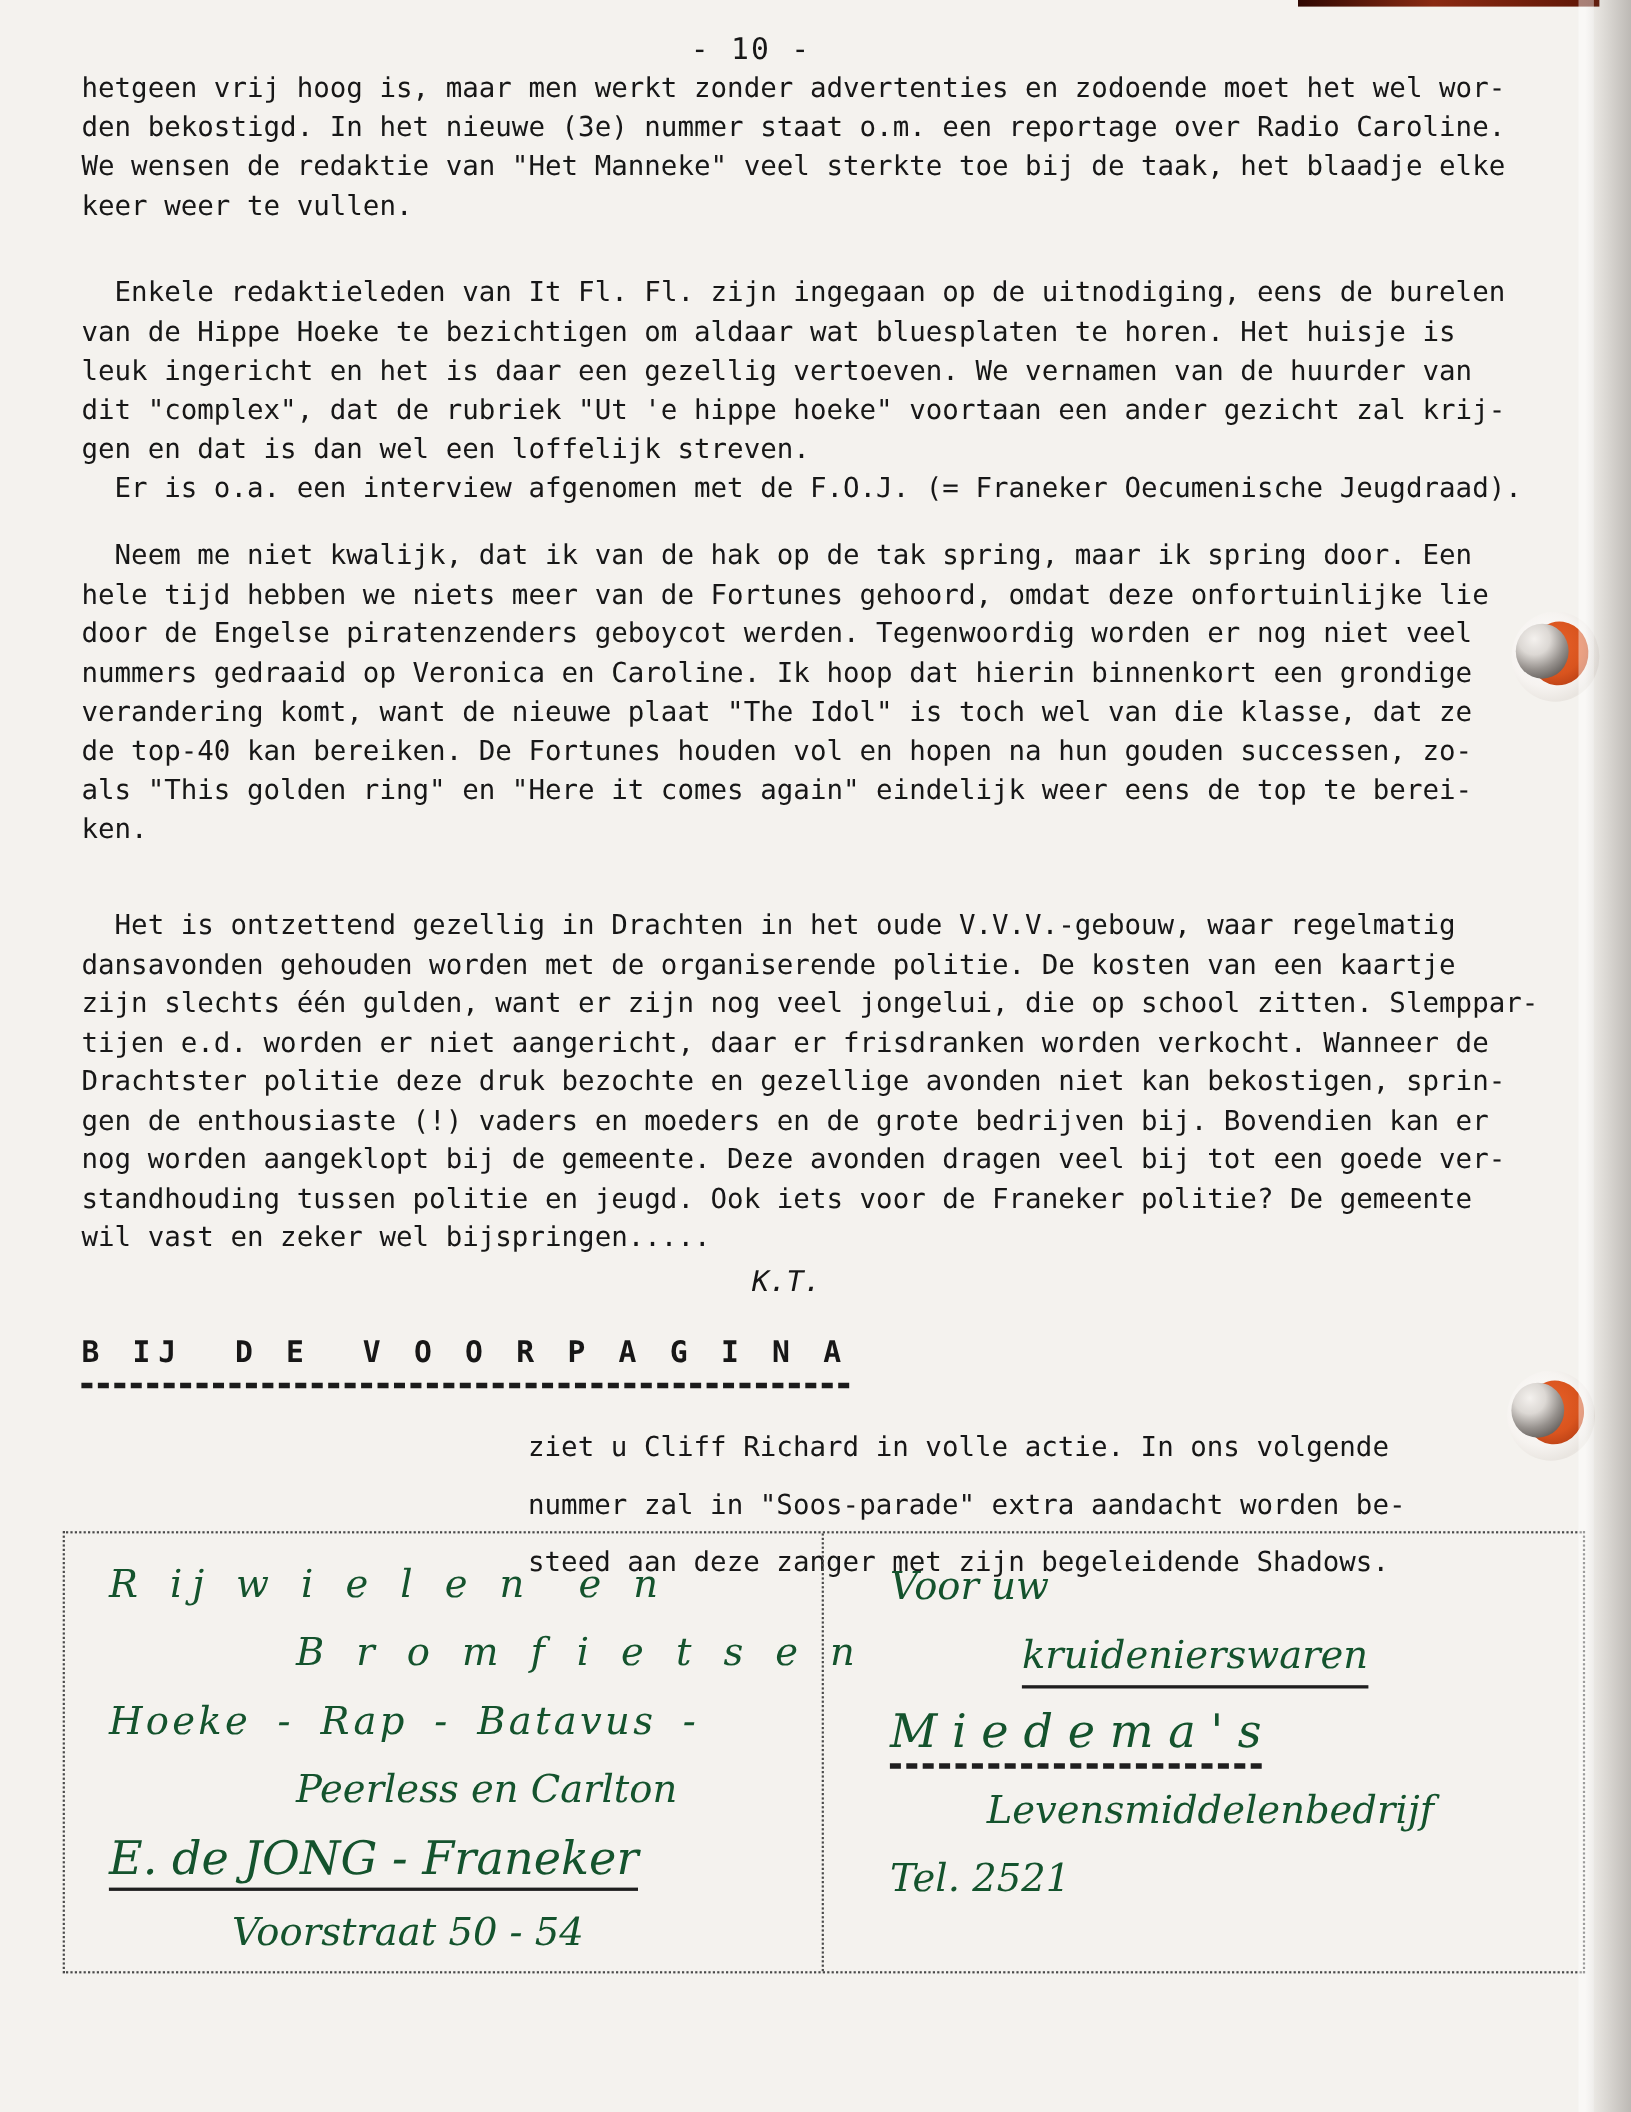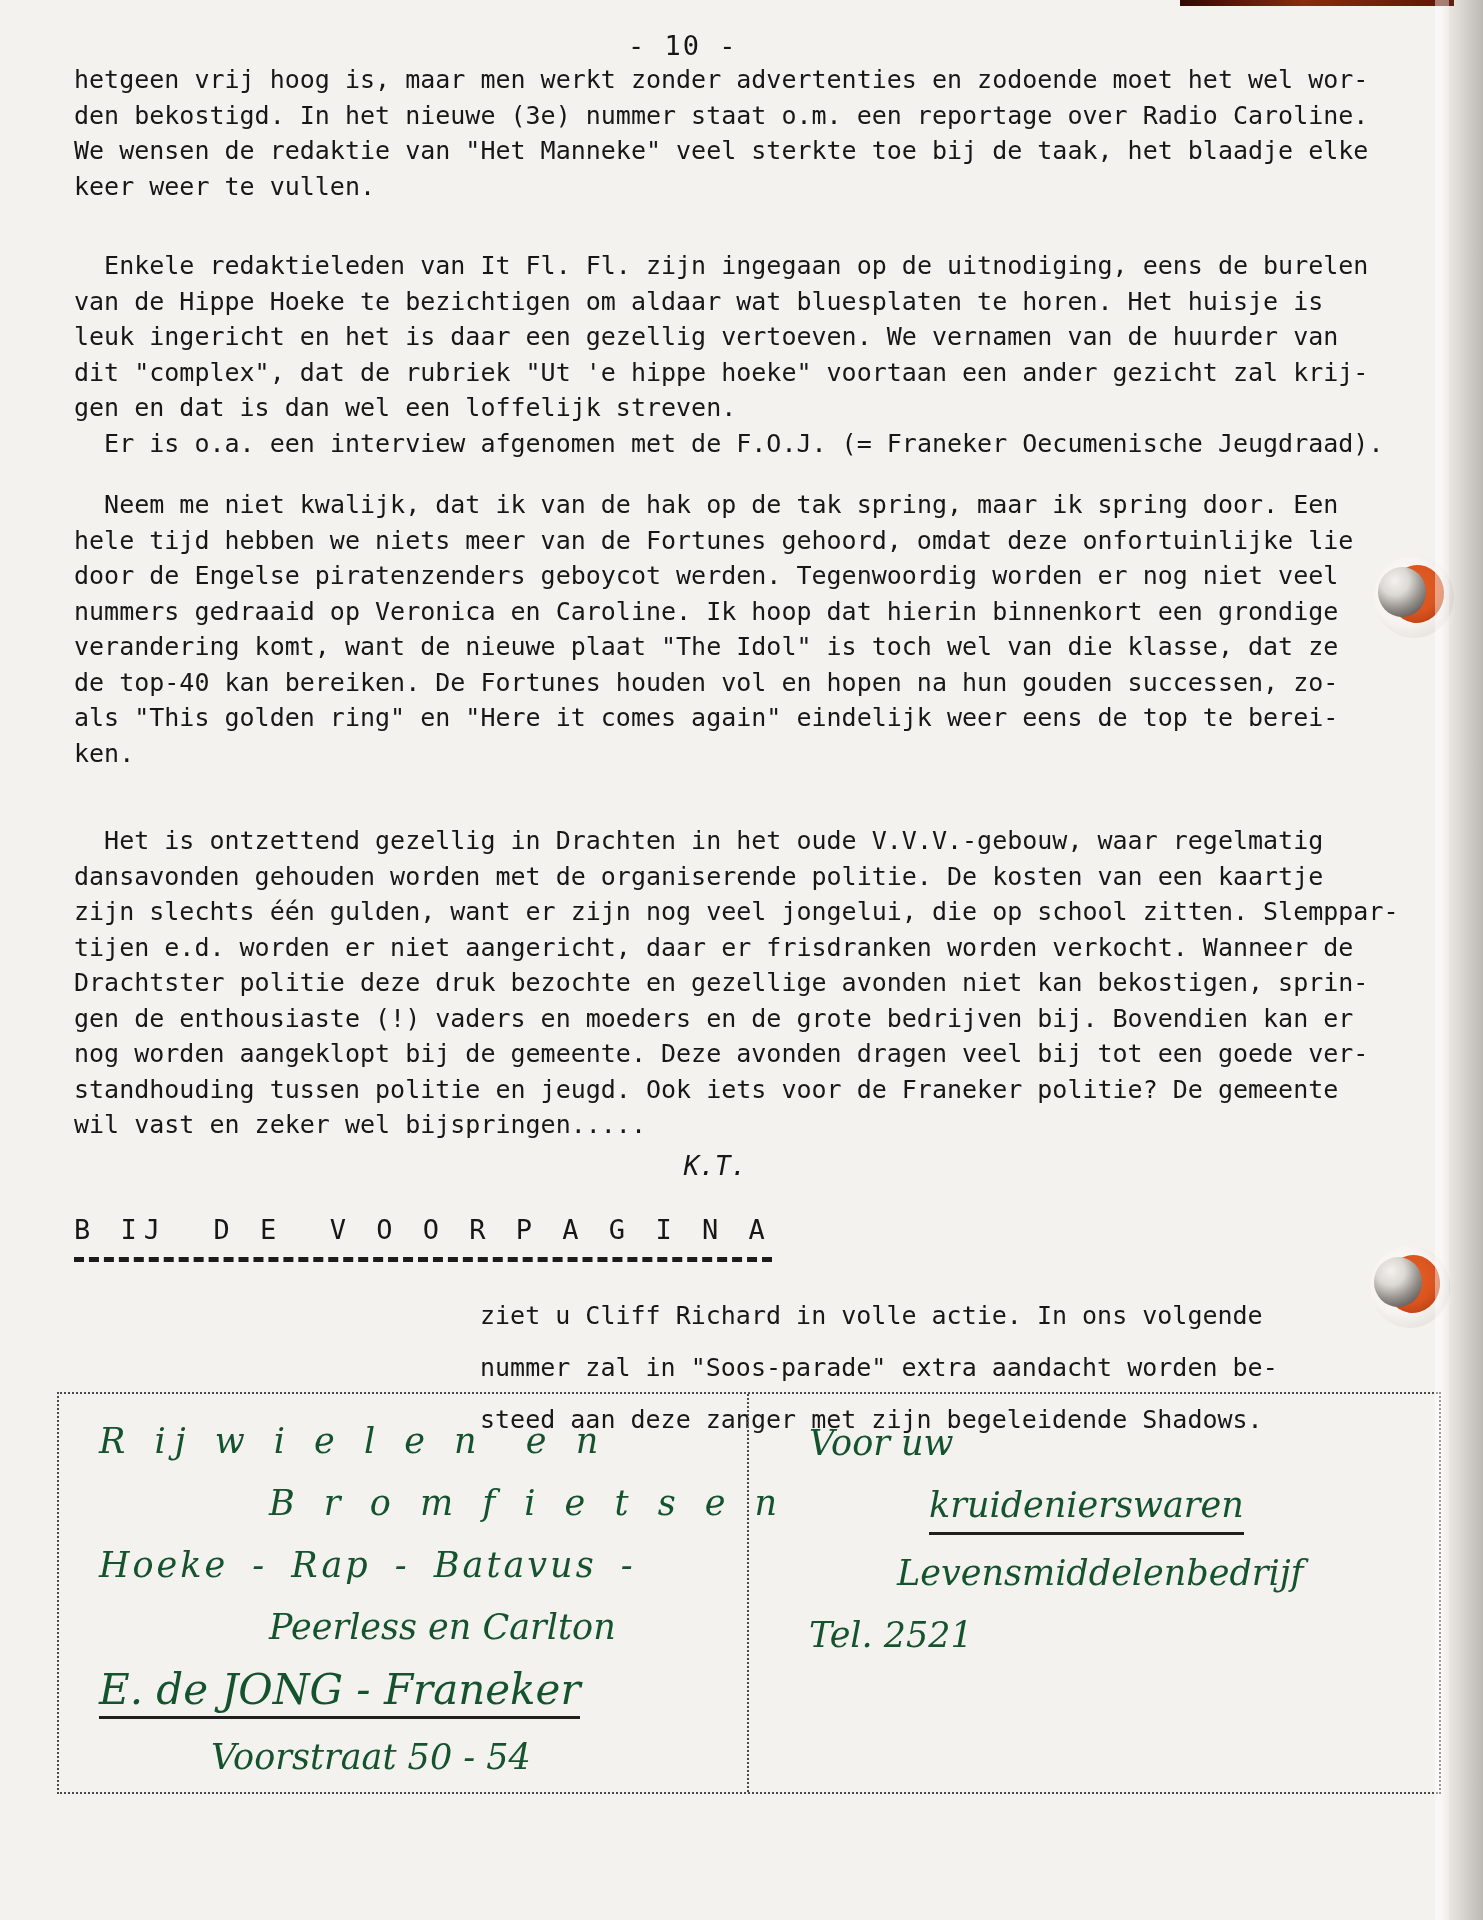--- a/index.html
+++ b/index.html
@@ -42,20 +42,21 @@
     text-align:center;padding-right:78px;font-size:26px;margin-top:6px;font-style:italic;
   }
   .section-heading{
     margin-top:28px;
     display:inline-block;
     font-size:27px;
     letter-spacing:7px;
     white-space:pre;
     border-bottom:5px dashed #1b1b1b;
     padding-bottom:9px;
+    font-weight:bold;
   }
   .frontpage-note{
     white-space:pre-wrap;
     margin-top:28px;
     margin-left:406px;
     font-size:25px;line-height:52px;
   }
   
   .ad-box{
     position:absolute;left:57px;top:1392px;width:1384px;height:402px;
@@ -155,20 +156,21 @@
     <div class="ad-line ls-wide ind-2">B r o m f i e t s e n</div>
     <div class="ad-line ls-med">Hoeke - Rap - Batavus -</div>
     <div class="ad-line ind-2">Peerless en Carlton</div>
     <div class="ad-line"><span class="inline big u-solid">E. de JONG - Franeker</span></div>
     <div class="ad-line ind-3">Voorstraat 50 - 54</div>
   </div>
 
   <div class="ad ad-right">
     <div class="ad-line">Voor uw</div>
     <div class="ad-line ind-4"><span class="inline u-solid">kruidenierswaren</span></div>
+    <div class="ad-line"><span class="inline big u-dash">M i e d e m a ' s</span></div>
     <div class="ad-line ind-5">Levensmiddelenbedrijf</div>
     <div class="ad-line">Tel. 2521</div>
   </div>
 </div>
 
 <div class="pin pin-top">
   <div class="halo"></div>
   <div class="crescent"></div>
   <div class="ball"></div>
 </div>

